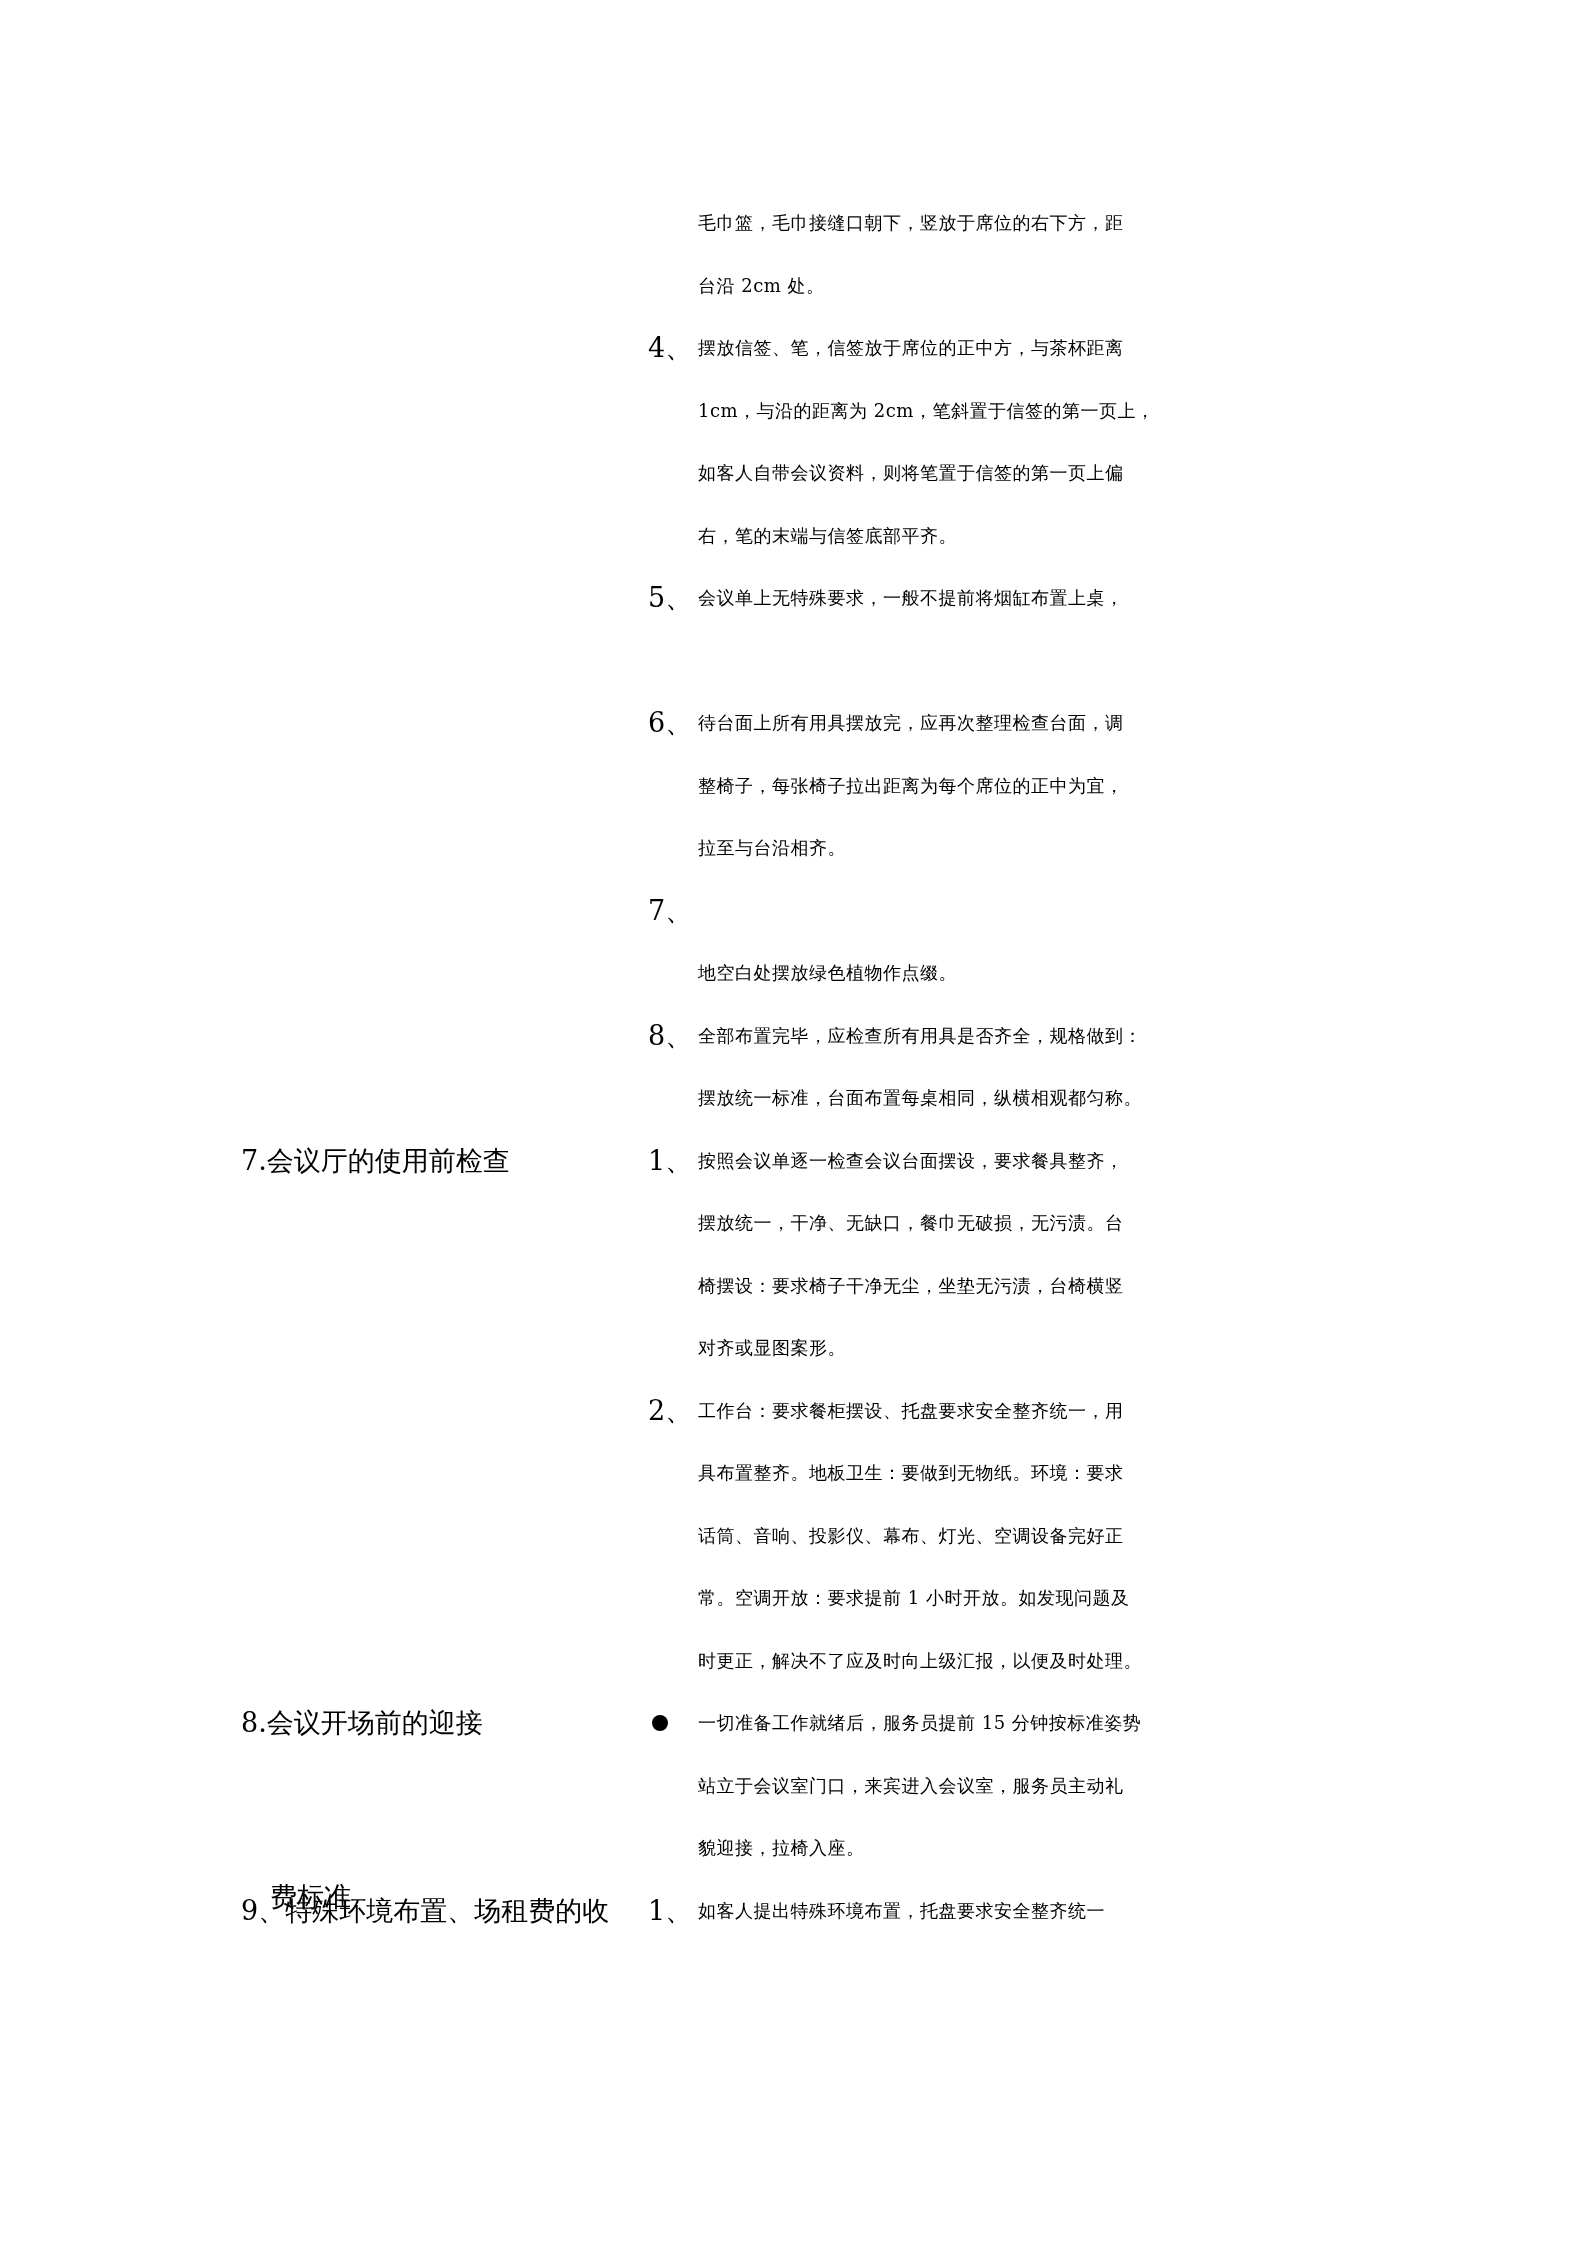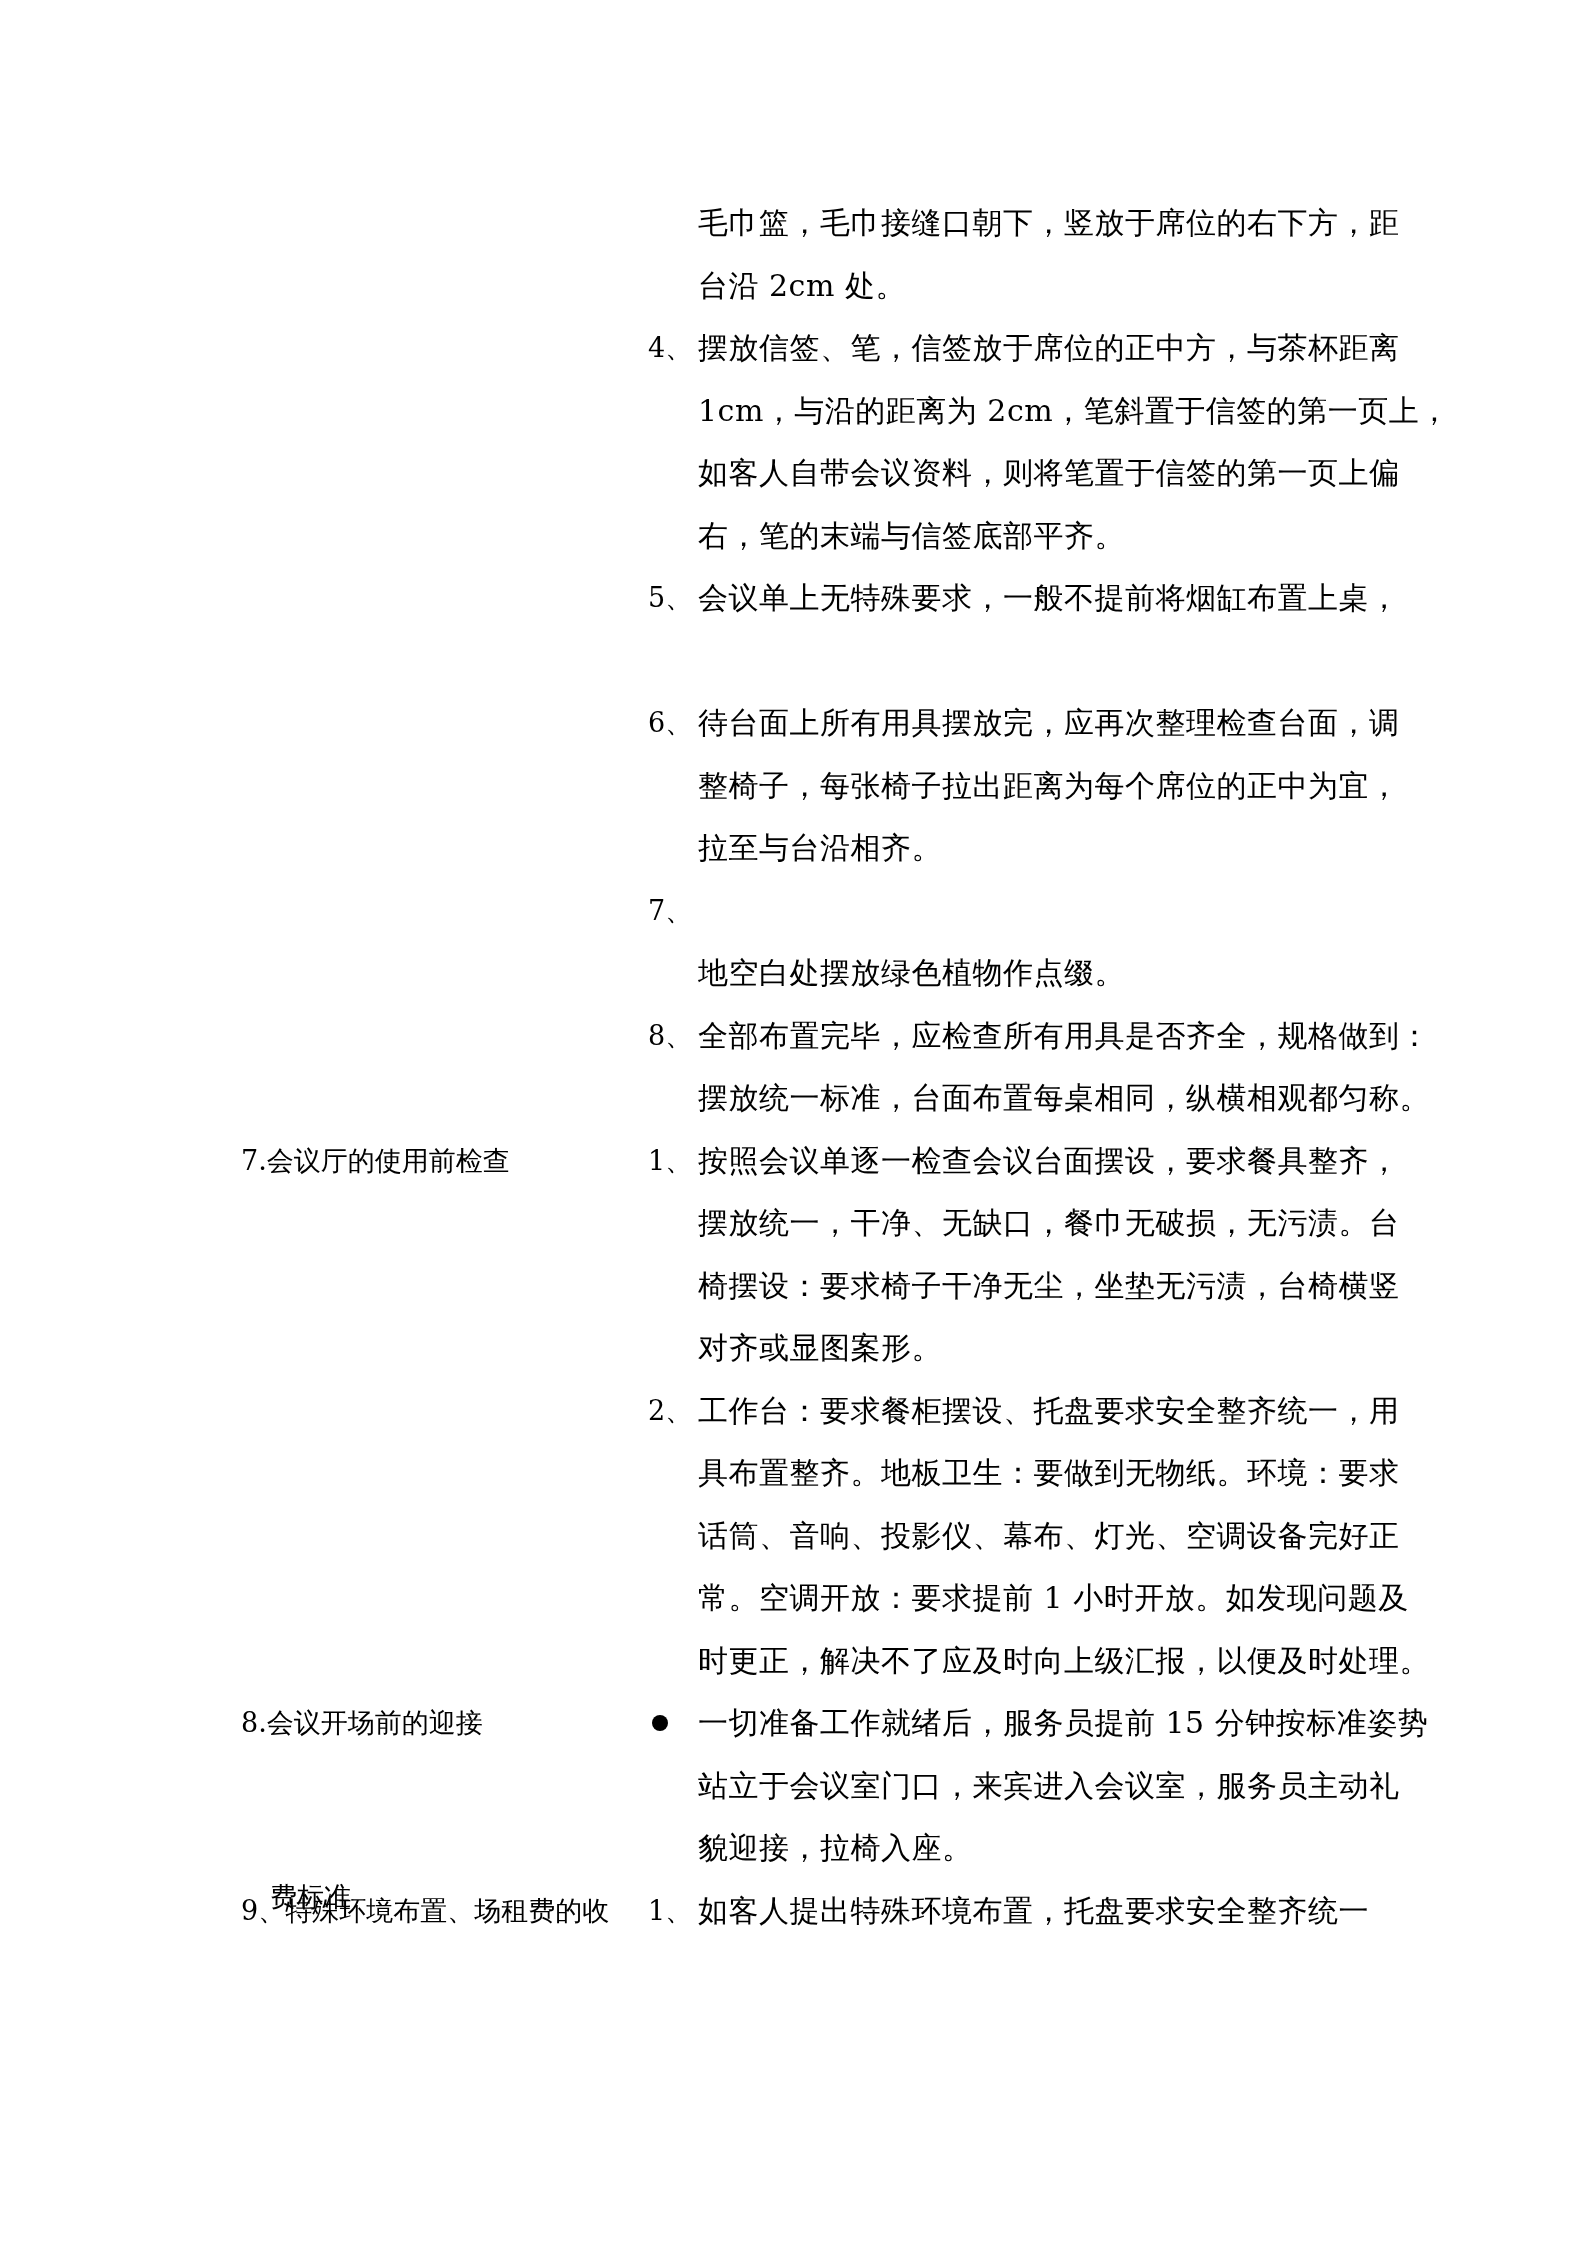--- a/index.html
+++ b/index.html
@@ -1,19 +1,19 @@
 <!DOCTYPE html>
 <html><head>
 <meta charset="utf-8">
 <style>
   html, body { margin: 0; padding: 0; background: #ffffff; }
   body { width: 1587px; height: 2245px; position: relative; overflow: hidden;
          font-family: "DejaVu Serif", "Liberation Serif", serif; color: #000; }
   .page { position: absolute; left: 0; top: 0; width: 1587px; height: 2245px; }
-  .line { position: absolute; font-size: 30px; line-height: 32px; white-space: nowrap; letter-spacing: 0.5px; text-align: right; }
+  .line { position: absolute; font-size: 18px; line-height: 32px; white-space: nowrap; letter-spacing: 0.5px; text-align: right; }
   .sec { position: absolute; left: 241px; font-size: 27px; line-height: 32px; white-space: nowrap; }
   .num { position: absolute; left: 648px; font-size: 27px; line-height: 32px; white-space: nowrap; }
   .txt { left: 698px; }
   .bullet { position: absolute; left: 652px; width: 16px; height: 16px; border-radius: 50%; background: #000; }
 </style>
 </head>
 <body>
 
 <div class="page">
 

